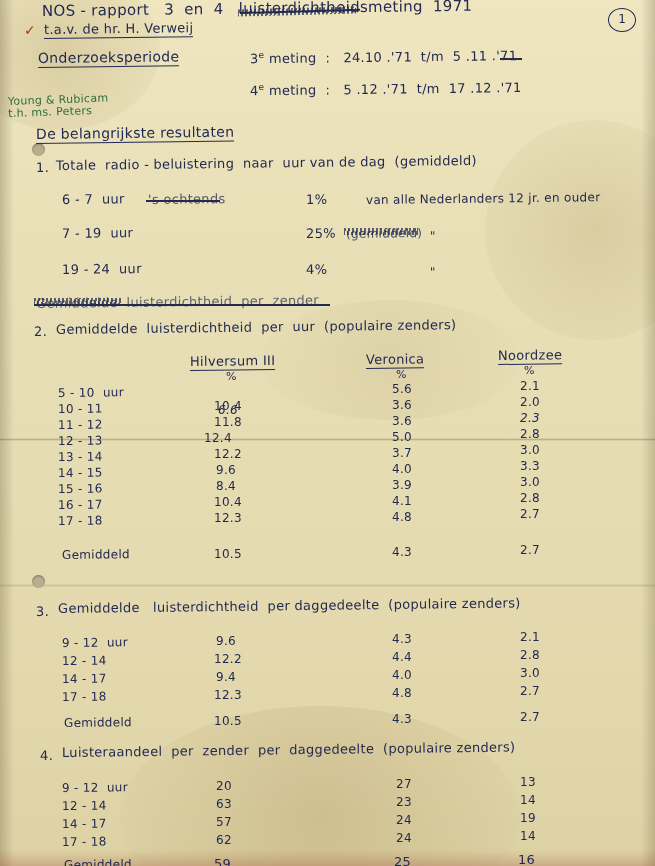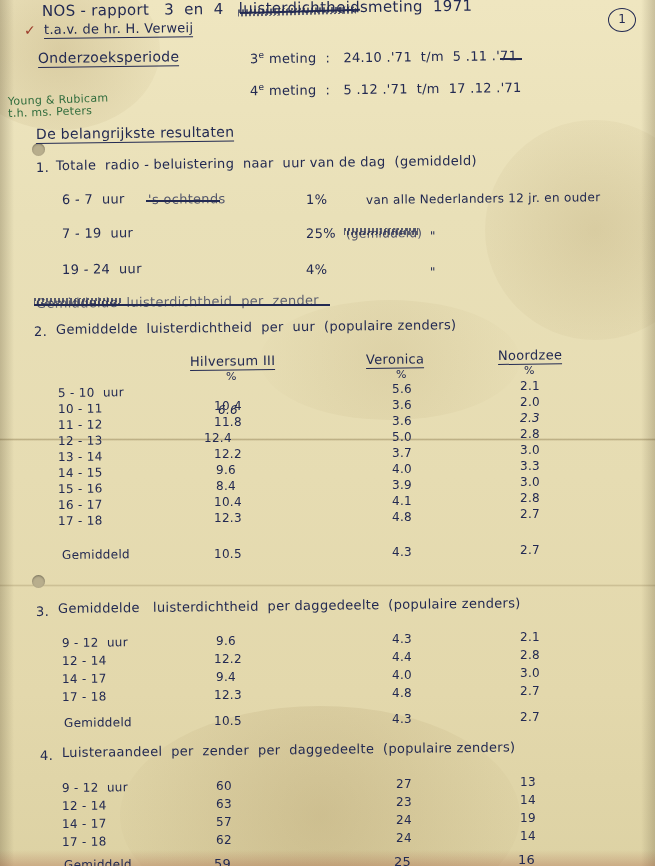--- a/index.html
+++ b/index.html
@@ -254,21 +254,21 @@
 
   <div class="hw s12 slant2" style="left:64px; top:716px;">Gemiddeld</div>
   <div class="hw s12" style="left:214px; top:714px;">10.5</div>
   <div class="hw s12" style="left:392px; top:712px;">4.3</div>
   <div class="hw s12" style="left:520px; top:710px;">2.7</div>
 
   <div class="hw s13 slant2" style="left:40px; top:748px;">4.</div>
   <div class="hw s13 slant2" style="left:62px; top:745px;">Luisteraandeel  per  zender  per  daggedeelte  (populaire zenders)</div>
 
   <div class="hw s12 slant2" style="left:62px; top:781px;">9 - 12  uur</div>
-  <div class="hw s12" style="left:216px; top:779px;">60</div>
+  <div class="hw s12" style="left:216px; top:779px;">20</div>
   <div class="hw s12" style="left:396px; top:777px;">27</div>
   <div class="hw s12" style="left:520px; top:775px;">13</div>
 
   <div class="hw s12 slant2" style="left:62px; top:799px;">12 - 14</div>
   <div class="hw s12" style="left:216px; top:797px;">63</div>
   <div class="hw s12" style="left:396px; top:795px;">23</div>
   <div class="hw s12" style="left:520px; top:793px;">14</div>
 
   <div class="hw s12 slant2" style="left:62px; top:817px;">14 - 17</div>
   <div class="hw s12" style="left:216px; top:815px;">57</div>

